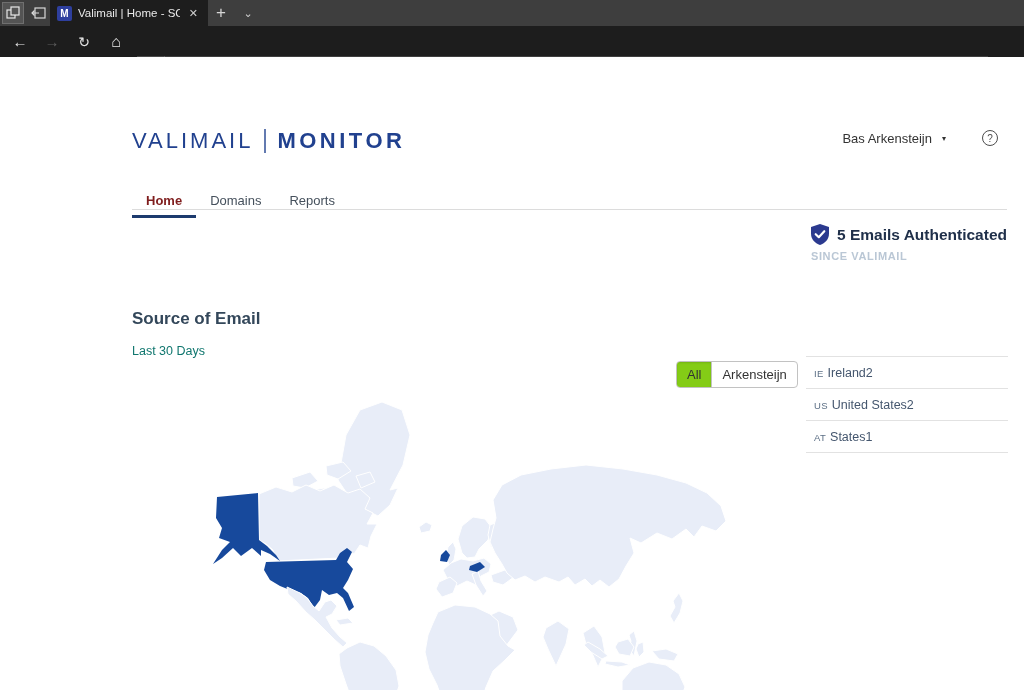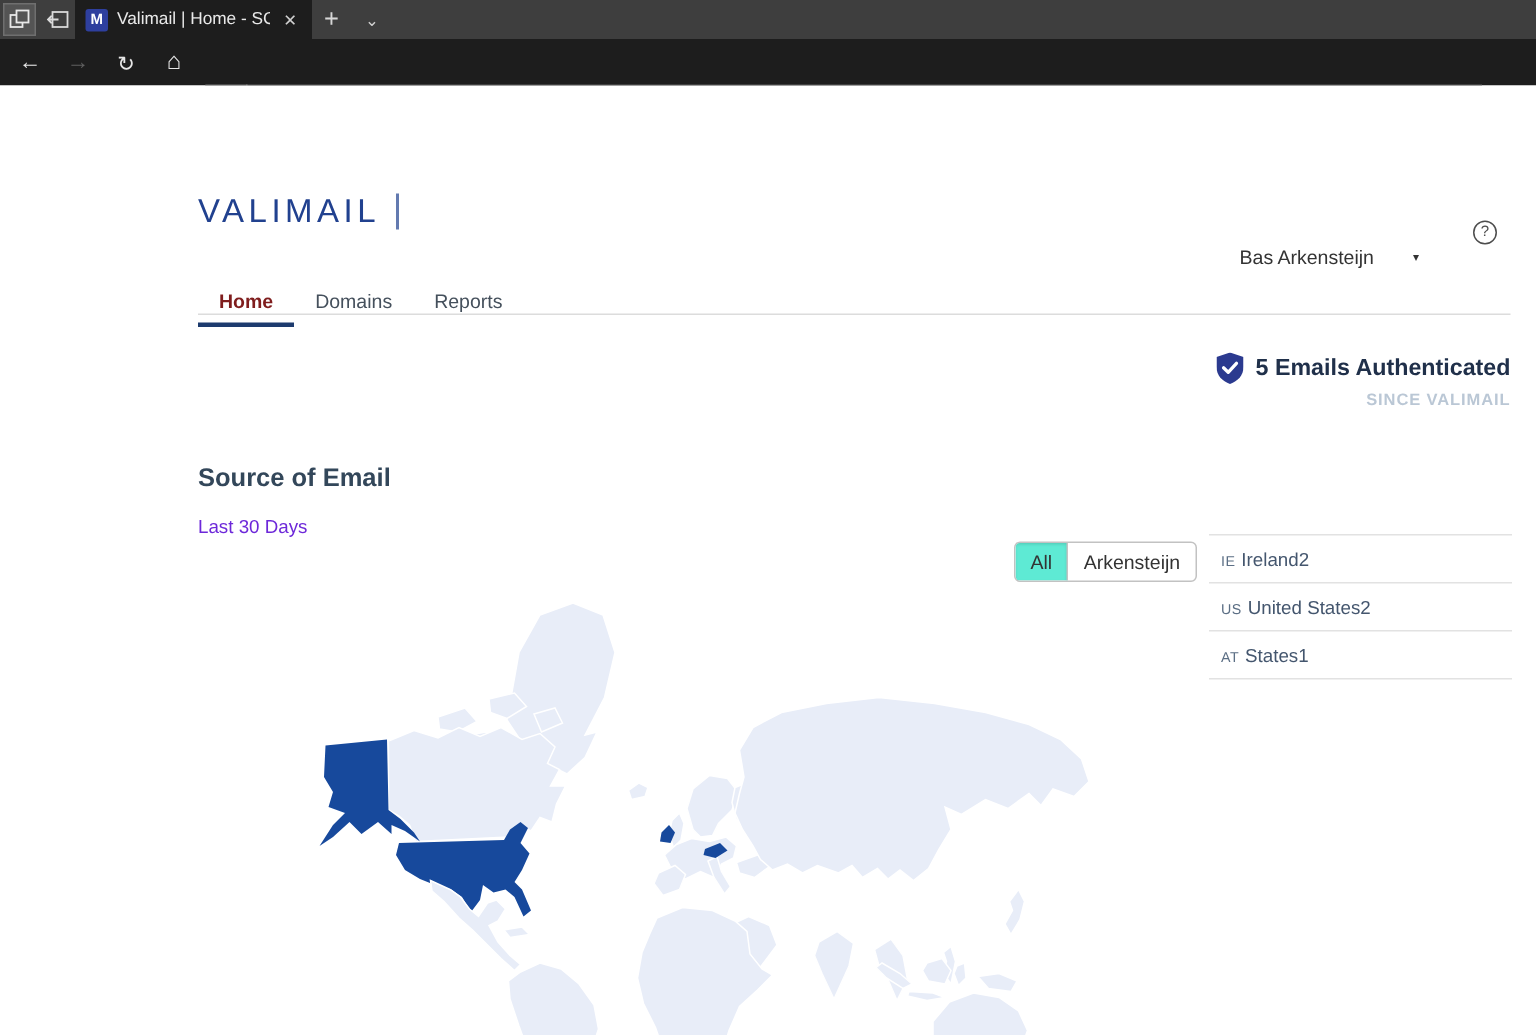--- a/index.html
+++ b/index.html
@@ -39,38 +39,38 @@
   .url .domain{color:#ffffff;font-weight:bold;}
   .fieldico{flex:0 0 auto;display:flex;align-items:center;justify-content:center;width:28px;height:24px;}
   .hubico{position:absolute;left:997px;top:30px;width:26px;height:24px;display:flex;align-items:center;justify-content:center;}
   
   .page{position:absolute;left:0;top:57px;width:1024px;height:554px;background:#fff;}
   .logo{position:absolute;left:132px;top:71px;display:flex;align-items:center;gap:11px;color:#21418f;}
   .logo .wordmark{font-size:22px;letter-spacing:3px;font-weight:400;}
   .logo .bar{width:2px;height:24px;background:#21418f;opacity:.7;}
   .logo .product{font-size:22px;letter-spacing:3.5px;font-weight:700;}
   .userarea{position:absolute;top:73px;right:26px;display:flex;align-items:center;gap:36px;}
-  .username{display:flex;align-items:center;gap:26px;font-size:13px;color:#333;margin-top:34px;}
+  .username{display:flex;align-items:center;gap:10px;font-size:13px;color:#333;}
   .caret{font-size:8px;color:#333;}
   .helpbtn{width:16px;height:16px;border:1.5px solid #4d4d4d;border-radius:50%;
            display:flex;align-items:center;justify-content:center;font-size:10px;color:#4d4d4d;box-sizing:border-box;}
   .nav{position:absolute;left:132px;top:129px;display:flex;}
   .nav .item{padding:7px 14px 10px 14px;font-size:13px;color:#45505c;}
   .nav .item.active{color:#7f1d1d;font-weight:700;border-bottom:3px solid #1d3b6e;padding-bottom:7px;}
   .navline{position:absolute;left:132px;right:17px;top:152px;height:1px;background:#dcdcdc;}
-  .stats{position:absolute;top:178px;right:17px;text-align:right;}
+  .stats{position:absolute;top:167px;right:17px;text-align:left;}
   .stats .line1{display:flex;align-items:center;justify-content:flex-end;gap:8px;
                 font-size:15.5px;font-weight:700;color:#20304a;}
   .stats .line2{margin-top:5px;font-size:11px;font-weight:700;color:#bac7d5;letter-spacing:.6px;}
   .sec-title{position:absolute;left:132px;top:252px;font-size:17px;font-weight:700;color:#33475a;}
-  .sec-sub{position:absolute;left:132px;top:287px;font-size:12.5px;color:#6d28d9;}
+  .sec-sub{position:absolute;left:132px;top:287px;font-size:12.5px;color:#0f766e;}
   .toggle{position:absolute;left:676px;top:304px;display:flex;border:1px solid #c2c2c2;border-radius:4px;
           overflow:hidden;background:#fff;}
   .toggle .opt{font-size:13px;color:#333;padding:5px 10px;}
-  .toggle .opt.sel{background:#5eead4;border-right:1px solid #c2c2c2;box-shadow:inset 0 1px 2px rgba(0,0,0,.12);}
+  .toggle .opt.sel{background:#84cc16;border-right:1px solid #c2c2c2;box-shadow:inset 0 1px 2px rgba(0,0,0,.12);}
   .countries{position:absolute;left:806px;top:299px;width:202px;}
   .countries .title{font-size:12.5px;font-weight:700;color:#2c3c50;padding:4px 8px 10px 8px;}
   .countries .row{display:flex;align-items:center;height:31px;
                   padding:0 8px;border-top:1px solid #e2e2e2;}
   .countries .row:last-child{border-bottom:1px solid #e2e2e2;}
   .countries .cname{font-size:12.5px;color:#44566e;}
   .countries .ccode{font-size:9.5px;color:#5c6f85;margin-right:4px;letter-spacing:.3px;}
   .countries .ccount{font-size:12.5px;color:#44566e;}
   .map{position:absolute;left:140px;top:333px;width:660px;height:357px;}
   .map path.land,.map ellipse.land{fill:#e8edf8;stroke:#ffffff;stroke-width:1;}
@@ -130,20 +130,21 @@
       <path d="M13 2 L14.5 5.4 L18 5.8 L15.4 8.2 L16.2 11.8 L13 10 L9.8 11.8 L10.6 8.2 L8 5.8 L11.5 5.4 Z" fill="none" stroke="#dedede" stroke-width="1.2"></path>
     </svg>
   </div>
 </div>
 
 <div class="page">
 
   <div class="logo">
     <span class="wordmark">VALIMAIL</span>
     <span class="bar"></span>
+    <span class="product">MONITOR</span>
   </div>
 
   <div class="userarea">
     <div class="username">
       <span>Bas Arkensteijn</span>
       <span class="caret">▾</span>
     </div>
     <div class="helpbtn">
       <span>?</span>
     </div>

